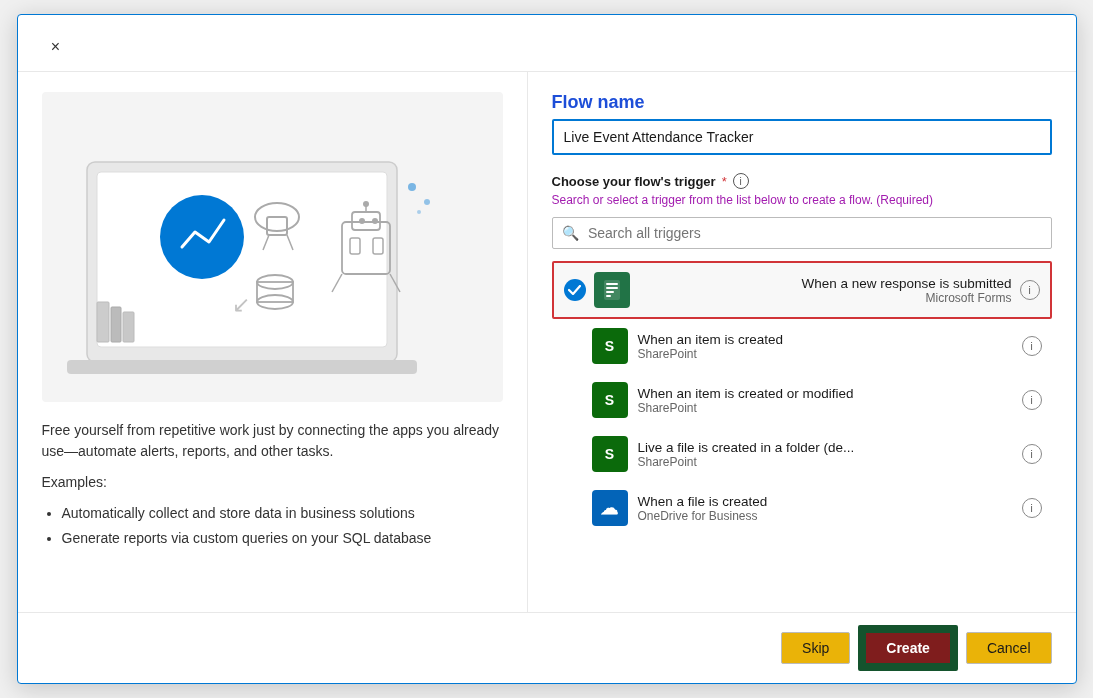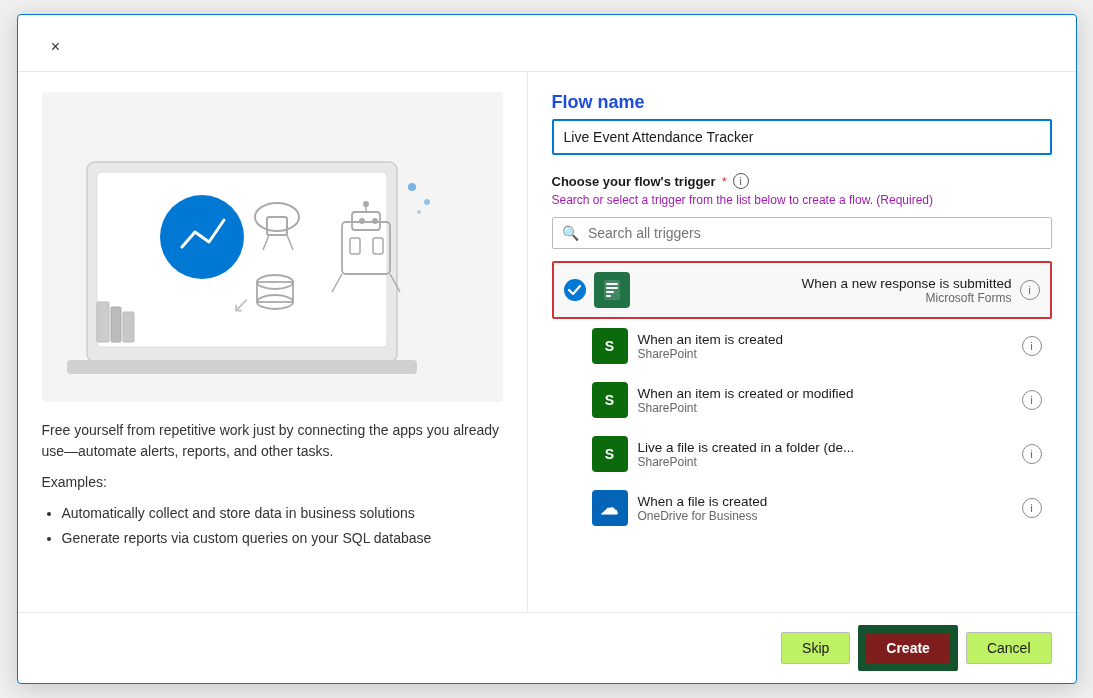--- a/index.html
+++ b/index.html
@@ -248,21 +248,21 @@
       padding: 12px 24px;
       border-top: 1px solid #e8e8e8;
       gap: 8px;
     }
     .btn {
       padding: 7px 20px;
       border-radius: 2px;
       font-size: 14px;
       cursor: pointer;
       border: 1px solid #bbb;
-      background: #bef264;
+      background: #eab308;
       color: #1a1a1a;
       font-family: inherit;
     }
     .btn-primary {
       background: #7f1d1d;
       color: #fff;
       border: 8px solid #14532d;
       font-weight: 600;
     }
   </style>

